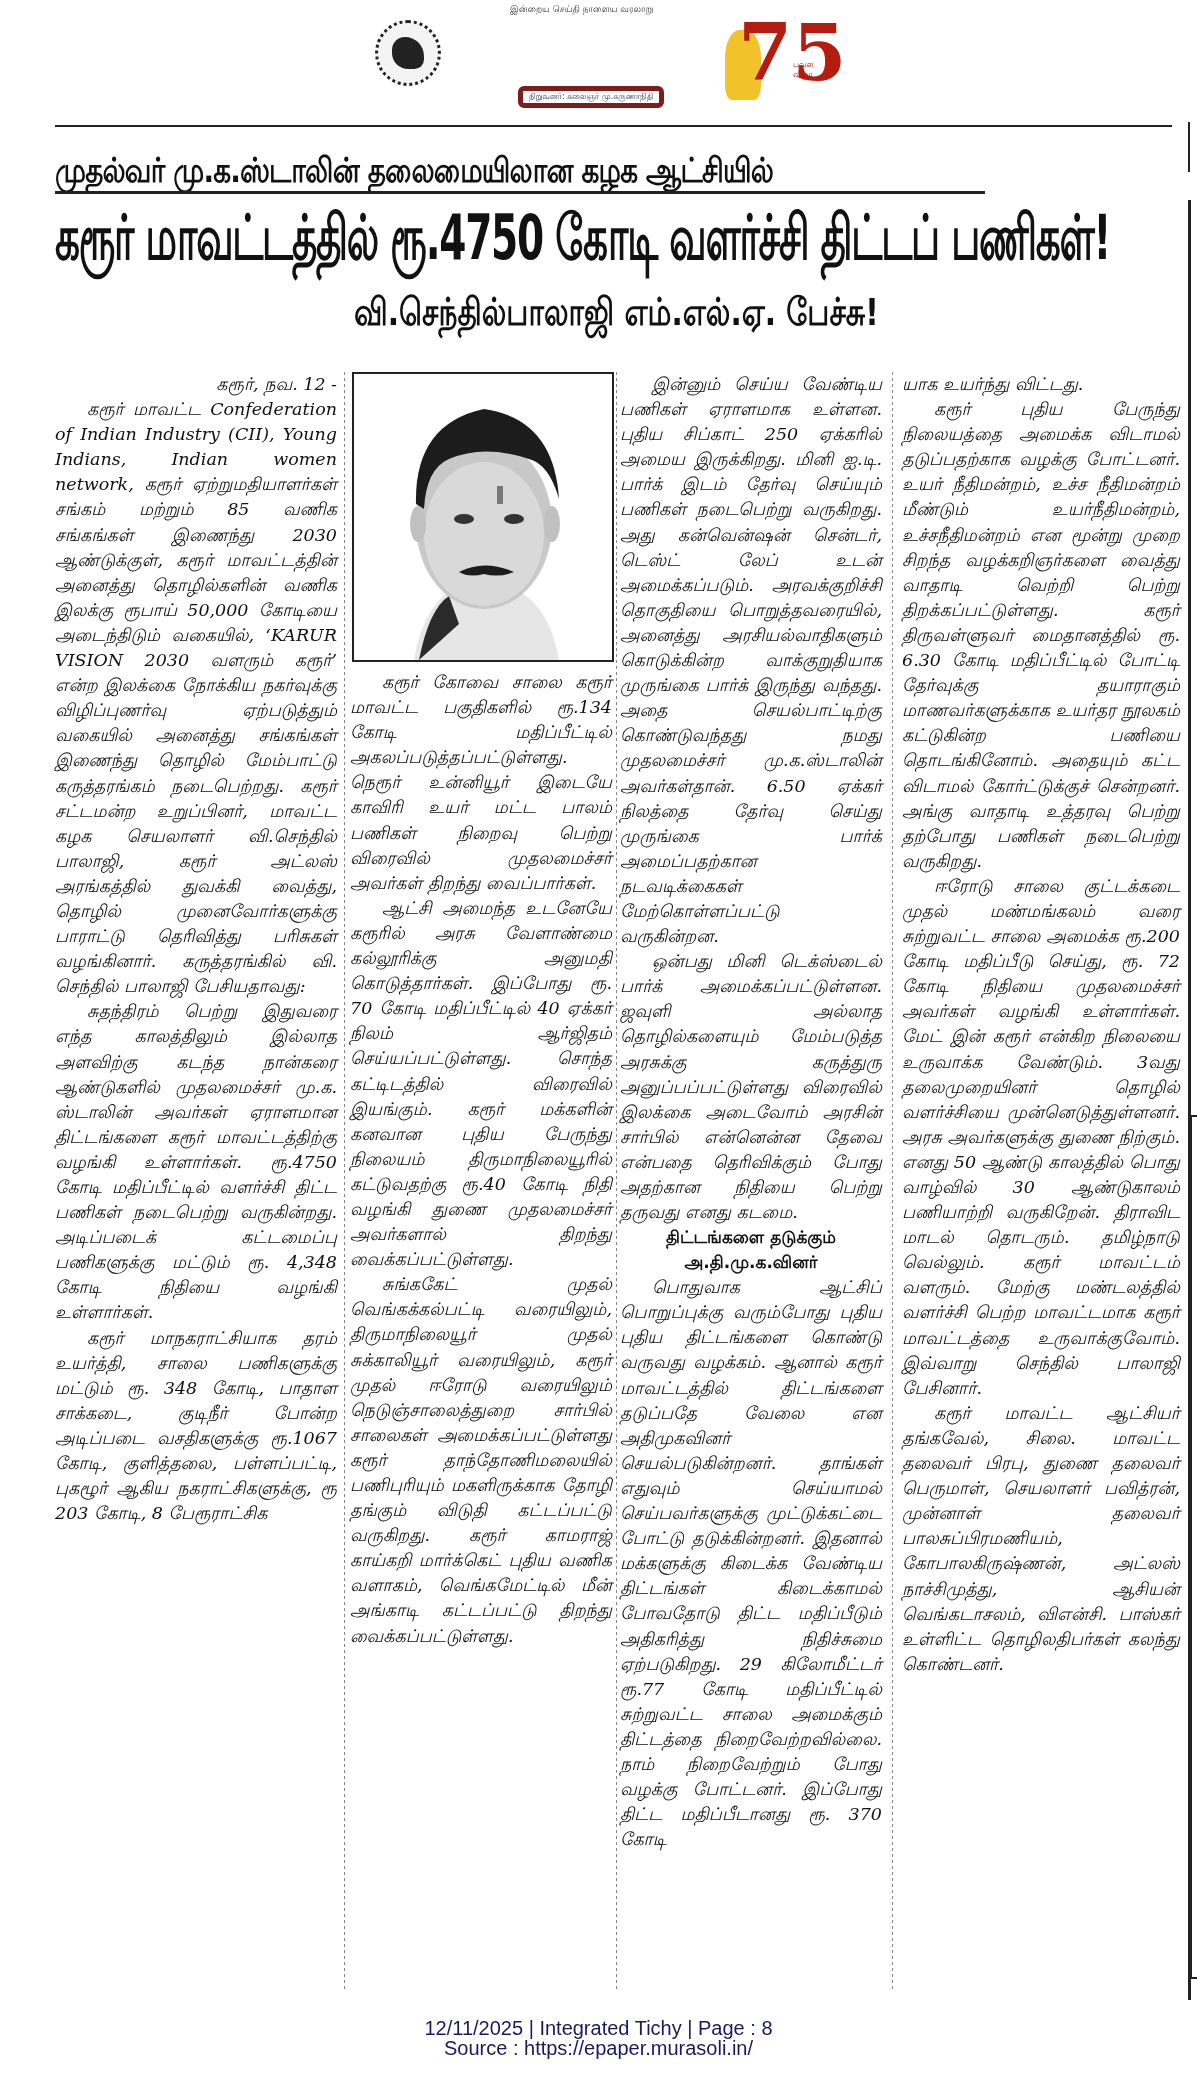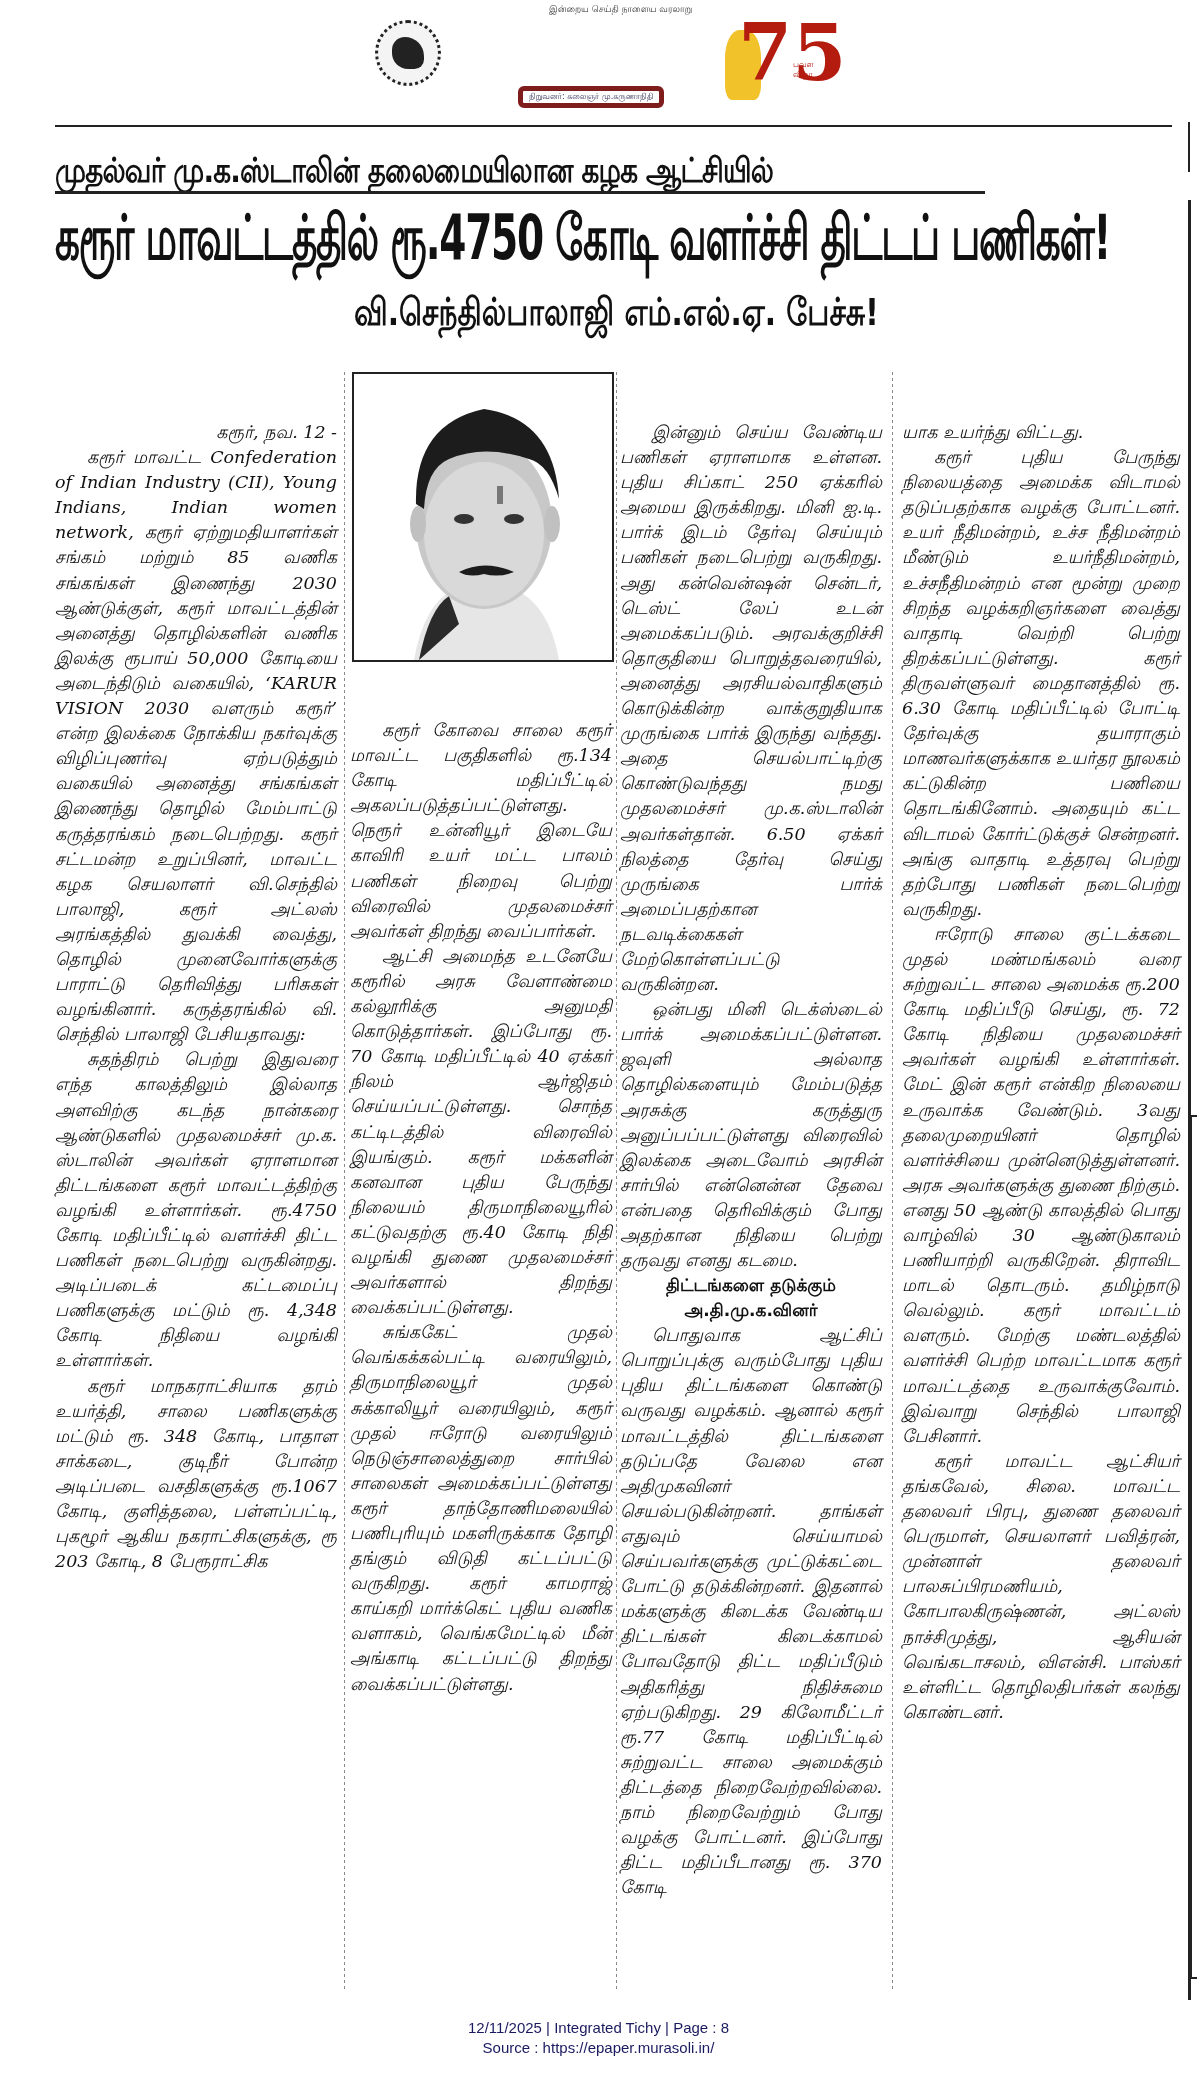--- a/index.html
+++ b/index.html
@@ -1,18 +1,18 @@
 <!DOCTYPE html>
 <html><head>
 <meta charset="utf-8">
 <style>
   html, body { margin:0; padding:0; background:#ffffff; }
   body { width:1197px; height:2087px; position:relative; overflow:hidden; font-family:"DejaVu Serif", serif; color:#111; }
   .masthead { position:absolute; left:370px; top:0; width:460px; height:110px; }
-  .mast-tagline { position:absolute; left:140px; top:4px; font-size:9px; color:#333; font-family:"DejaVu Sans", sans-serif;margin-left:39px; }
+  .mast-tagline { position:absolute; left:140px; top:4px; font-size:9px; color:#333; font-family:"DejaVu Sans", sans-serif; }
   .mast-emblem { position:absolute; left:5px; top:20px; width:66px; height:66px; border-radius:50%; border:3px dotted #222; background:#f4f4f4; box-sizing:border-box; }
   .mast-emblem::after { content:""; position:absolute; left:14px; top:14px; width:32px; height:32px; background:#222; border-radius:40% 60% 30% 50%; }
   .mast-name { position:absolute; left:82px; top:16px; font-size:64px; font-weight:bold; font-family:"DejaVu Sans", sans-serif; letter-spacing:-2px; background:linear-gradient(#000 0 48%, #e0101e 48% 100%); -webkit-background-clip:text; background-clip:text; color:transparent; line-height:80px; }
   .mast-sub { position:absolute; left:148px; top:86px; font-size:8px; border:5px solid #7f1d1d; border-radius:6px; padding:1px 6px; color:#335; font-family:"DejaVu Sans", sans-serif; }
   .mast-75 { position:absolute; left:368px; top:8px; font-size:78px; font-weight:bold; color:#b41c10; font-family:"DejaVu Serif", serif; line-height:90px; }
   .mast-75-figure { position:absolute; left:355px; top:30px; width:36px; height:70px; background:#f1c22a; border-radius:40% 40% 20% 20%; }
   .mast-75-sub { position:absolute; left:423px; top:60px; font-size:8px; color:#b41c10; }
 
   .top-rule { position:absolute; left:55px; top:125px; width:1117px; height:2px; background:#222; }
   .top-rule-right { position:absolute; left:1188px; top:122px; width:2px; height:50px; background:#222; }
@@ -20,36 +20,36 @@
   .kicker { position:absolute; left:55px; top:150px; font-size:34px; font-weight:bold; font-family:"DejaVu Sans", sans-serif; letter-spacing:-1px; white-space:nowrap; transform:scaleX(0.82); transform-origin:left; }
   .kicker-underline { position:absolute; left:55px; top:191px; width:930px; height:3px; background:#222; }
 
   .headline { position:absolute; left:55px; top:198px; width:1120px; font-size:62px; font-weight:900; font-family:"DejaVu Sans", sans-serif; white-space:nowrap; transform:scaleX(0.63); transform-origin:left; line-height:80px; letter-spacing:-2px; }
   .subhead { position:absolute; left:0; top:290px; width:1197px; text-align:center; font-size:38px; font-weight:bold; font-family:"DejaVu Sans", sans-serif; white-space:nowrap;margin-left:18px; }
   .subhead span { display:inline-block; transform:scaleX(0.78); }
 
   .right-frame { position:absolute; left:1188px; top:200px; width:9px; height:1800px; border-left:3px solid #222; }
   .right-frame-box { position:absolute; left:1190px; top:1115px; width:7px; height:860px; border-left:2px solid #222; border-top:2px solid #222; border-bottom:2px solid #222; }
 
-  .col { position:absolute; top:372px; font-size:17.5px; line-height:25.1px; text-align:justify; font-style:italic; font-family:"DejaVu Serif", serif;margin-top:48px; }
+  .col { position:absolute; top:372px; font-size:17.5px; line-height:25.1px; text-align:justify; font-style:italic; font-family:"DejaVu Serif", serif; }
   .col p { margin:0; text-indent:32px; }
   .col p.noindent { text-indent:0;font-style:italic; }
   .col p.dateline { text-align:right; text-indent:0; }
   .col1 { left:55px; width:282px; }
   .col2 { left:350px; width:262px; top:670px; }
   .col3 { left:620px; width:262px; }
   .col4 { left:902px; width:278px; }
   .col-divider { position:absolute; width:1px; background:repeating-linear-gradient(#888 0 3px, transparent 3px 6px); }
 
   .photo { position:absolute; left:352px; top:372px; width:262px; height:290px; border:2px solid #222; box-sizing:border-box; overflow:hidden; background:#fff; }
   .photo svg { display:block; }
 
   .subheading { text-align:center; font-weight:bold; font-style:normal; font-family:"DejaVu Sans", sans-serif; font-size:17px; line-height:25px; }
 
-  .footer { position:absolute; left:0; top:2018px; width:1197px; text-align:center; color:#1a1a60; font-family:"Liberation Sans", sans-serif; font-size:15px; line-height:20px; }
+  .footer { position:absolute; left:0; top:2018px; width:1197px; text-align:center; color:#1a1a60; font-family:"Liberation Sans", sans-serif; font-size:20px; line-height:20px; }
 </style>
 </head>
 <body>
 
 <div class="masthead">
   <div class="mast-tagline">இன்றைய செய்தி நாளைய வரலாறு</div>
   <div class="mast-emblem"></div>
   <div class="mast-sub">நிறுவனர்: கலைஞர் மு.கருணாநிதி</div>
   <div class="mast-75-figure"></div>
   <div class="mast-75">75</div>

